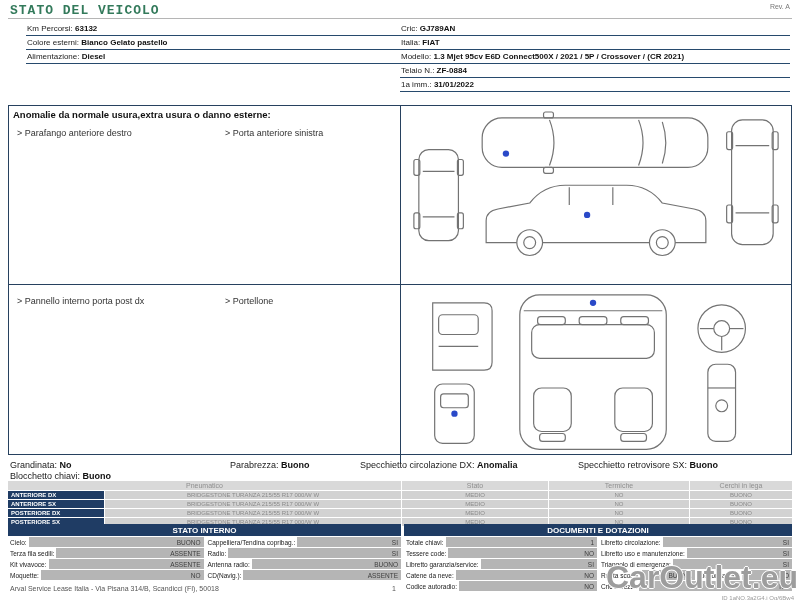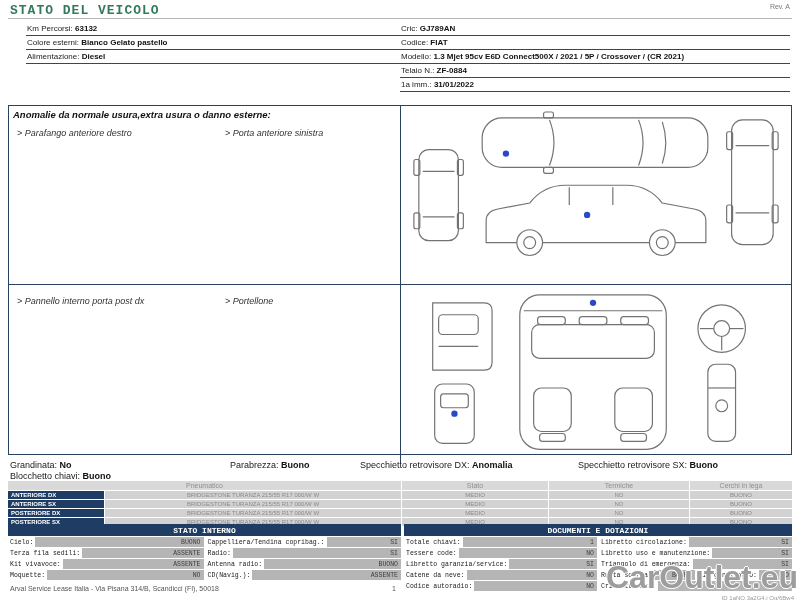--- a/index.html
+++ b/index.html
@@ -15,21 +15,21 @@
 
   .info { position:absolute; top:22px; font-size:8px; }
   .info-left  { left:10px;  width:380px;margin-left:16px; }
   .info-right { left:400px; width:390px; }
   .field { border-bottom:1px solid #274a6d; padding:2px 1px 1px 1px; min-height:12px; line-height:1.25; }
   .field .lbl { color:#222; }
   .field .val { font-weight:bold; color:#111; }
 
   .main-box { position:absolute; top:105px; left:8px; width:784px; height:350px;
               border:1px solid #27415f; display:grid; grid-template-rows:1fr 1fr; }
-  .half { display:grid; grid-template-columns:392px 1fr;font-style:italic; }
+  .half { display:grid; grid-template-columns:392px 1fr; }
   .half + .half { border-top:1px solid #27415f; }
   .txt-pane { border-right:1px solid #27415f; padding:3px 4px; position:relative; }
   .pane-heading { font-size:9.5px; font-weight:bold; color:#111; }
   .pane-items { position:relative; margin-top:8px; height:14px; }
   .pane-item { position:absolute; top:0; font-size:9px; color:#333; white-space:nowrap; }
   .pane-item.i0 { left:4px; }
   .pane-item.i1 { left:212px; }
   .diagram-pane { padding:2px; }
   .diagram-pane svg { width:100%; height:100%; }
 
@@ -37,21 +37,21 @@
   .sum-item { position:absolute; white-space:nowrap; }
   .sum-item b { color:#111; }
 
   .tyres { position:absolute; top:481px; left:8px; width:784px; font-size:6px; }
   .tyre-head { display:grid; grid-template-columns:393px 146px 140px 102px; gap:1px; margin-bottom:1px; }
   .tyre-head div { background:#d9d9d9; color:#8f8f8f; text-align:center; font-size:7px; padding:1px 0; }
   .tyre-row { display:grid; grid-template-columns:96px 296px 146px 140px 102px; gap:1px; margin-bottom:1px; }
   .tyre-row .pos { background:#1f3c64; color:#fff; font-weight:bold; padding:1px 0 1px 3px; font-size:6px; }
   .tyre-row .cell { background:#d2d2d2; color:#8a8a8a; text-align:center; padding:1px 0; }
 
-  .btable { position:absolute; top:524px; font-size:6.5px;font-family:Liberation Mono, monospace; }
+  .btable { position:absolute; top:524px; font-size:6.5px; }
   .btable.left  { left:8px;  width:393px; }
   .btable.right { left:404px; width:388px; }
   .btable-head { background:#1f3c64; color:#fff; font-weight:bold; font-size:8px;
                  text-align:center; padding:1.5px 0; margin-bottom:1px; }
   .brow { display:flex; gap:2px; margin-bottom:1px; }
   .bhalf { flex:1; display:flex; gap:2px; }
   .pair { flex:1; display:flex; align-items:stretch; }
   .pair .plbl { white-space:nowrap; padding:1.5px 2px 1.5px 2px; color:#1a1a1a; }
   .pair .pval { flex:1; background:#b5b5b5; color:#3d3d3d; text-align:right; padding:1.5px 3px 1.5px 2px; }
 
@@ -87,21 +87,21 @@
       <span class="val">Diesel</span>
     </div>
   </div>
 
   <div class="info info-right">
     <div class="field">
       <span class="lbl">Cric:</span>
       <span class="val">GJ789AN</span>
     </div>
     <div class="field">
-      <span class="lbl">Codice:</span>
+      <span class="lbl">Italia:</span>
       <span class="val">FIAT</span>
     </div>
     <div class="field">
       <span class="lbl">Modello:</span>
       <span class="val">1.3 Mjet 95cv E6D Connect500X / 2021 / 5P / Crossover / (CR 2021)</span>
     </div>
     <div class="field">
       <span class="lbl">Telaio N.:</span>
       <span class="val">ZF-0884</span>
     </div>
@@ -217,21 +217,21 @@
   </div>
 
   <div class="summary">
     <span class="sum-item" style="left:10px; top:2px;">
       <span>Grandinata:</span> <b>No</b>
     </span>
     <span class="sum-item" style="left:230px; top:2px;">
       <span>Parabrezza:</span> <b>Buono</b>
     </span>
     <span class="sum-item" style="left:360px; top:2px;">
-      <span>Specchietto retrovisore DX:</span> <b>Anomalia</b>
+      <span>Specchietto circolazione DX:</span> <b>Anomalia</b>
     </span>
     <span class="sum-item" style="left:578px; top:2px;">
       <span>Specchietto retrovisore SX:</span> <b>Buono</b>
     </span>
     <span class="sum-item" style="left:10px; top:13px;">
       <span>Blocchetto chiavi:</span> <b>Buono</b>
     </span>
   </div>
 
   <div class="tyres">

